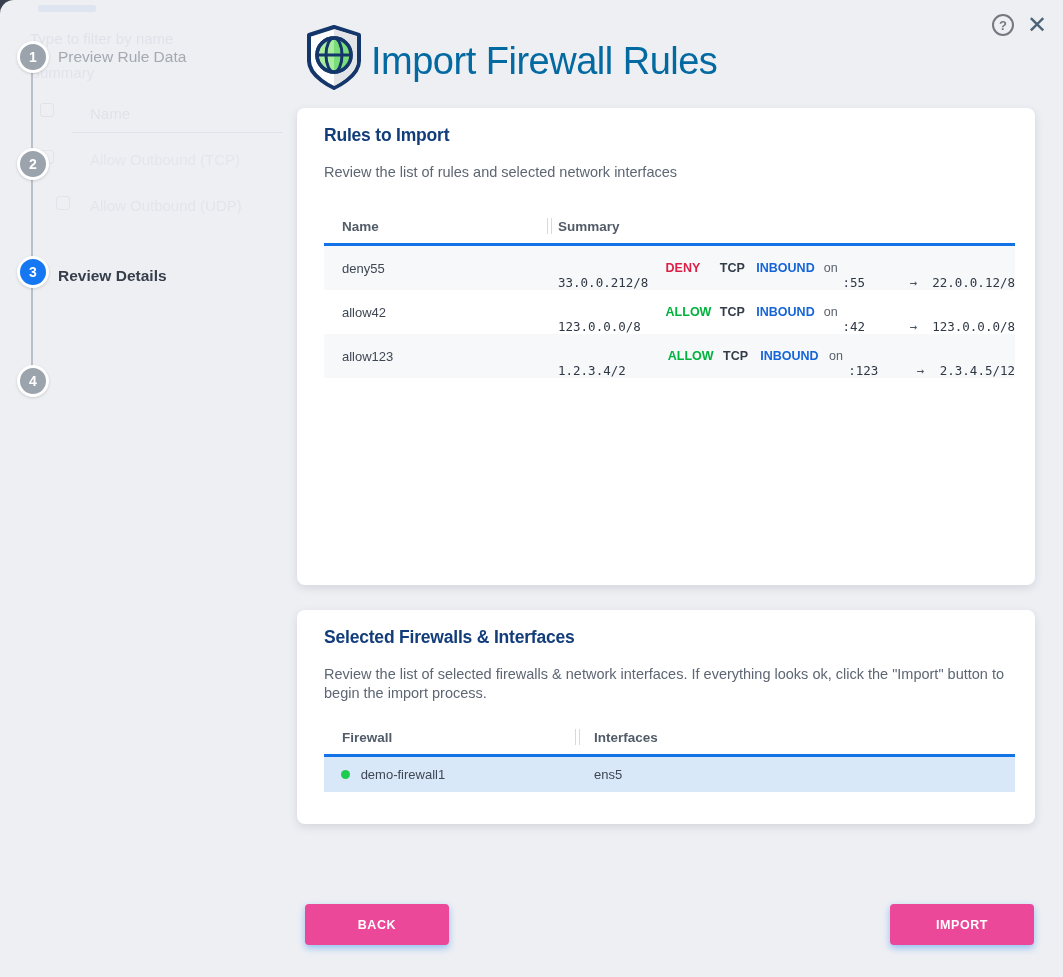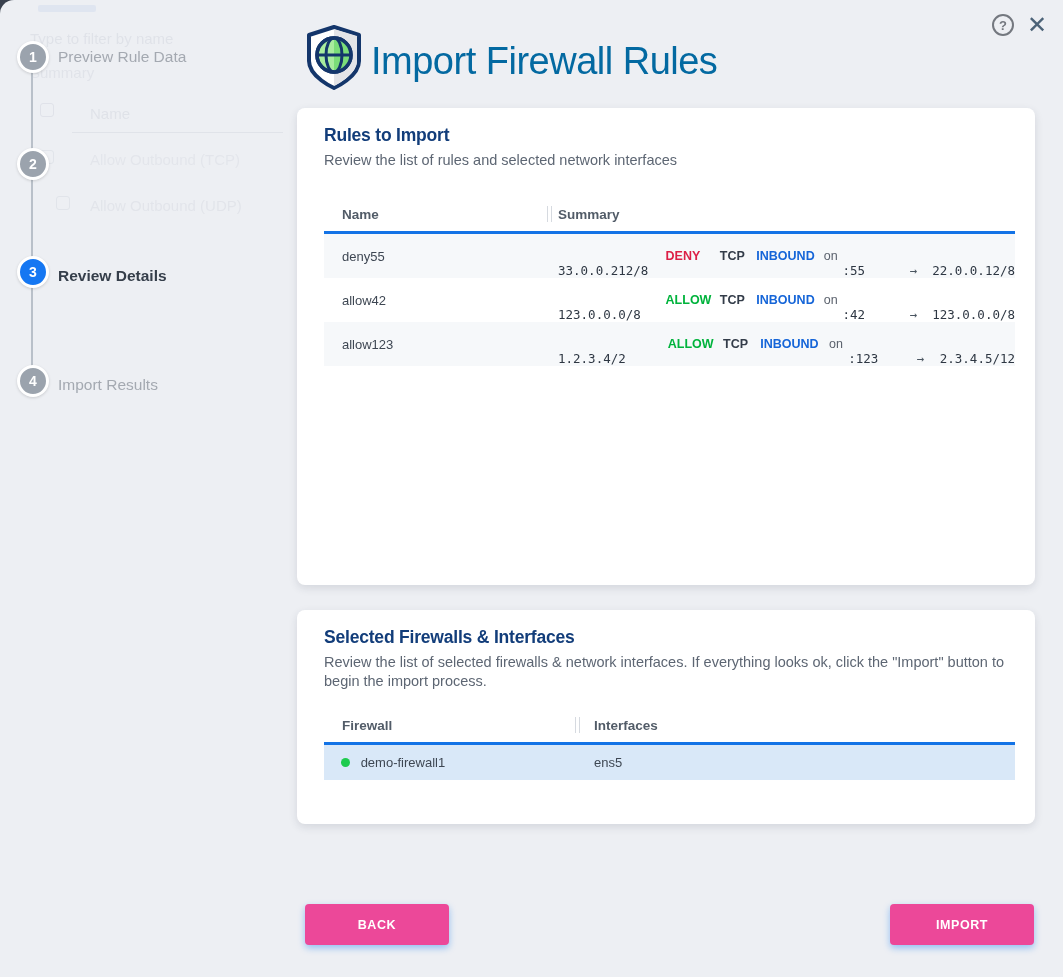--- a/index.html
+++ b/index.html
@@ -35,21 +35,21 @@
               display:flex; align-items:center; justify-content:center; cursor:pointer; background:transparent; }
   .close-btn { position:absolute; right:13px; top:12px; width:26px; height:26px; color:#4c6378;
                font-size:24px; line-height:26px; text-align:center; cursor:pointer; }
 
   .card { position:absolute; left:19px; width:738px; background:#fff; border-radius:8px;
           box-shadow:0 3px 8px rgba(40,50,70,.13); overflow:hidden; }
   .card1 { top:108px; height:477px; }
   .card2 { top:610px; height:214px; }
   .card-pad { padding:17px 24px 0 27px; }
   .card-title { font-size:17.5px; font-weight:bold; color:#123d7a; letter-spacing:-.2px; }
-  .card-sub { font-size:14.5px; color:#5d6673; margin-top:5px; line-height:19px; max-width:695px; }
+  .card-sub { font-size:14.5px; color:#5d6673; margin-top:17px; line-height:19px; max-width:695px; }
 
   table.grid { border-collapse:collapse; table-layout:fixed; width:691px; }
   .grid th { font-size:13.5px; font-weight:bold; color:#525c68; text-align:left; padding:10px 0 9px 18px;
              position:relative; }
   .grid thead tr { border-bottom:3px solid #1373e6; }
   .col-handle { position:absolute; right:0; top:9px; width:5px; height:16px;
                 border-left:1px solid #d6dae0; border-right:1px solid #d6dae0; cursor:col-resize; }
   .grid td { height:36px; font-size:13px; color:#3e4753; padding:0 0 0 18px; white-space:nowrap; overflow:hidden; }
   .grid tbody tr.striped { background:#f6f8fa; }
   .grid tbody tr.selected { background:#d9e8f8; }
@@ -118,21 +118,20 @@
       <div class="step-circle">
         <span>3</span>
         </div>
       <div class="step-label" style="padding-top:10px;">Review Details</div>
     </div>
 
     <div class="step" style="top:365px;">
       <div class="step-circle">
         <span>4</span>
         </div>
-      <div class="step-label" style="padding-top:10px;">Import Results</div>
     </div>
   </div>
 
   <div class="main">
 
     <div class="hdr-icon">
       <svg width="60" height="68" viewBox="0 0 60 68">
         <path d="M30 3 L55 11 V37 C55 53 30 64 30 64 C30 64 5 53 5 37 V11 Z" fill="#ffffff" stroke="#14366b" stroke-width="4" stroke-linejoin="round"></path>
         <path d="M30 5 L53 12 V37 C53 51 30 62 30 62 Z" fill="#e3e4e8"></path>
         <circle cx="30" cy="31" r="17" fill="#a9ec9e" stroke="#14366b" stroke-width="3.5"></circle>

